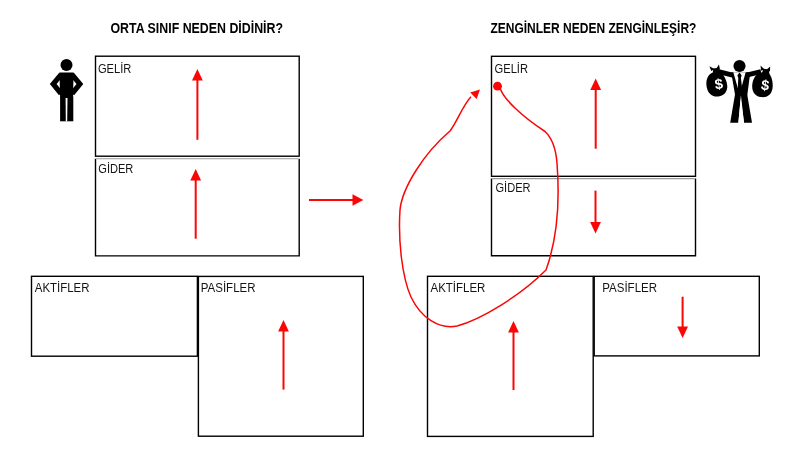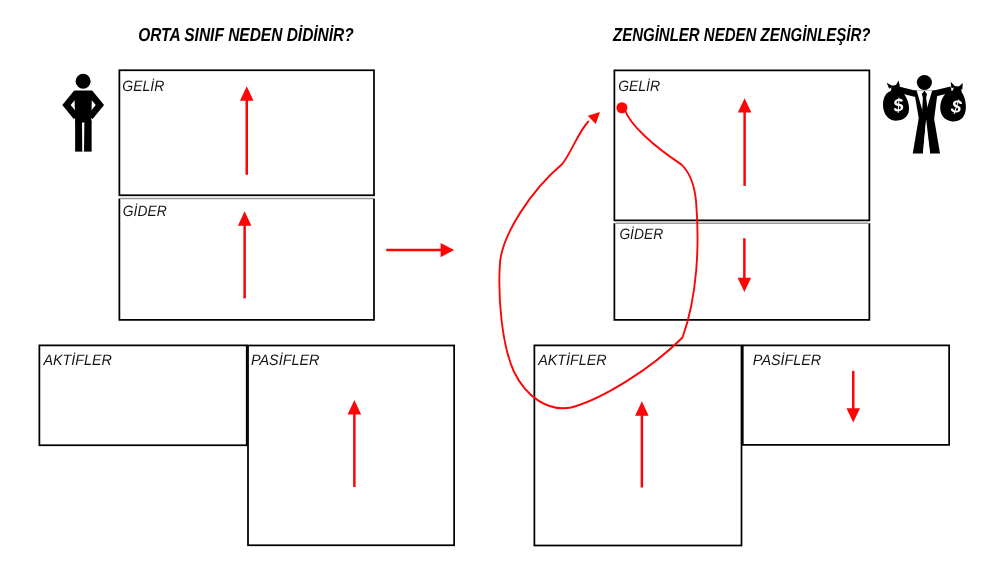--- a/index.html
+++ b/index.html
@@ -1,16 +1,16 @@
 <!DOCTYPE html>
 <html><head>
 <meta charset="utf-8">
 <style>
   html,body{margin:0;padding:0;background:#fff;}
-  #stage{position:relative;width:800px;height:460px;background:#ffffff;overflow:hidden;font-style:italic;}
+  #stage{position:relative;width:800px;height:460px;background:#ffffff;overflow:hidden;}
   svg{position:absolute;left:0;top:0;}
   text{font-family:"Liberation Sans",sans-serif;}
 </style>
 </head>
 <body>
 <div id="stage">
 <svg width="800" height="460" viewBox="0 0 800 460">
 
   <g fill="none" stroke="#000" stroke-width="1.4">
     <rect x="95.5" y="56.2" width="203.7" height="100"></rect>

